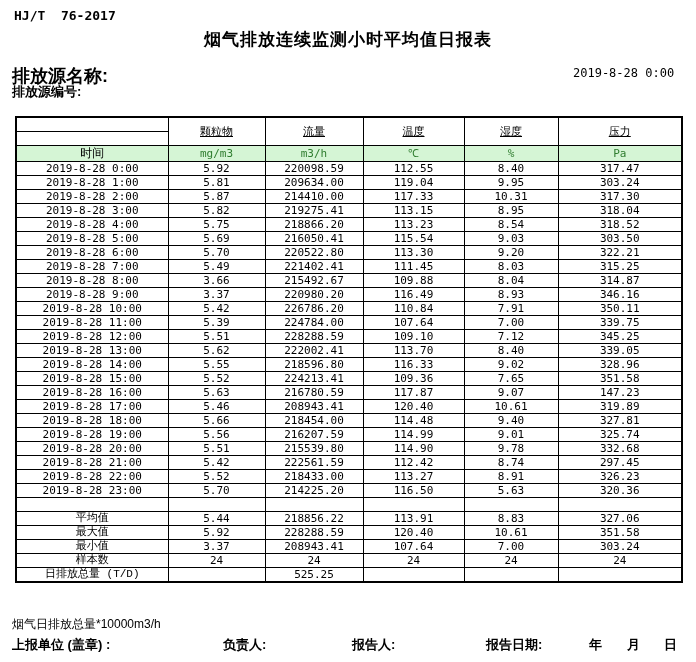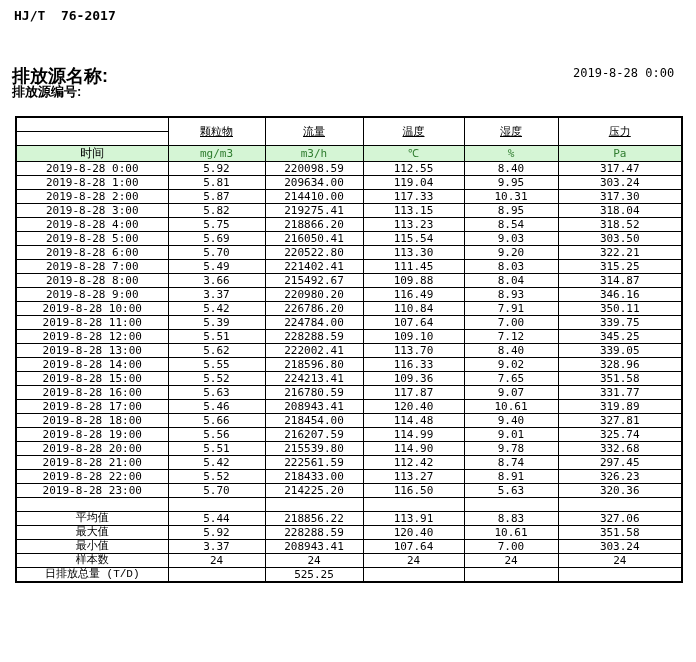--- a/index.html
+++ b/index.html
@@ -42,20 +42,21 @@
   .f-year { left:589px; }
   .f-month { left:627px; }
   .f-day { left:664px; }
 </style>
 </head>
 <body>
 
 <div class="page">
 
   <div class="std-code">HJ/T  76-2017</div>
+  <div class="title">烟气排放连续监测小时平均值日报表</div>
   <div class="meta-name">排放源名称:</div>
   <div class="meta-code">排放源编号:</div>
   <div class="report-date">2019-8-28 0:00</div>
 
   <table class="report">
     <colgroup>
       <col style="width:152px">
         <col style="width:97px">
         <col style="width:98px">
       <col style="width:101px">
@@ -211,21 +212,21 @@
           <td class="mono">109.36</td>
           <td class="mono">7.65</td>
           <td class="mono">351.58</td>
         </tr>
         <tr>
           <td class="mono">2019-8-28 16:00</td>
           <td class="mono">5.63</td>
           <td class="mono">216780.59</td>
           <td class="mono">117.87</td>
           <td class="mono">9.07</td>
-          <td class="mono">331.77</td>
+          <td class="mono">147.23</td>
         </tr>
         <tr>
           <td class="mono">2019-8-28 17:00</td>
           <td class="mono">5.46</td>
           <td class="mono">208943.41</td>
           <td class="mono">120.40</td>
           <td class="mono">10.61</td>
           <td class="mono">319.89</td>
         </tr>
         <tr>
@@ -320,15 +321,25 @@
           <td class="cjk left">日排放总量 (T/D)</td>
           <td class="mono"></td>
           <td class="mono">525.25</td>
           <td class="mono"></td>
           <td class="mono"></td>
           <td class="mono"></td>
         </tr>
       </tbody>
   </table>
 
-
+  <div class="footnote">烟气日排放总量*10000m3/h</div>
+
+  <div class="footer">
+    <span class="f-unit">上报单位 (盖章) :</span>
+    <span class="f-resp">负责人:</span>
+    <span class="f-rept">报告人:</span>
+    <span class="f-date">报告日期:</span>
+    <span class="f-year">年</span>
+    <span class="f-month">月</span>
+    <span class="f-day">日</span>
+  </div>
 
 </div>
 
 </body></html>

